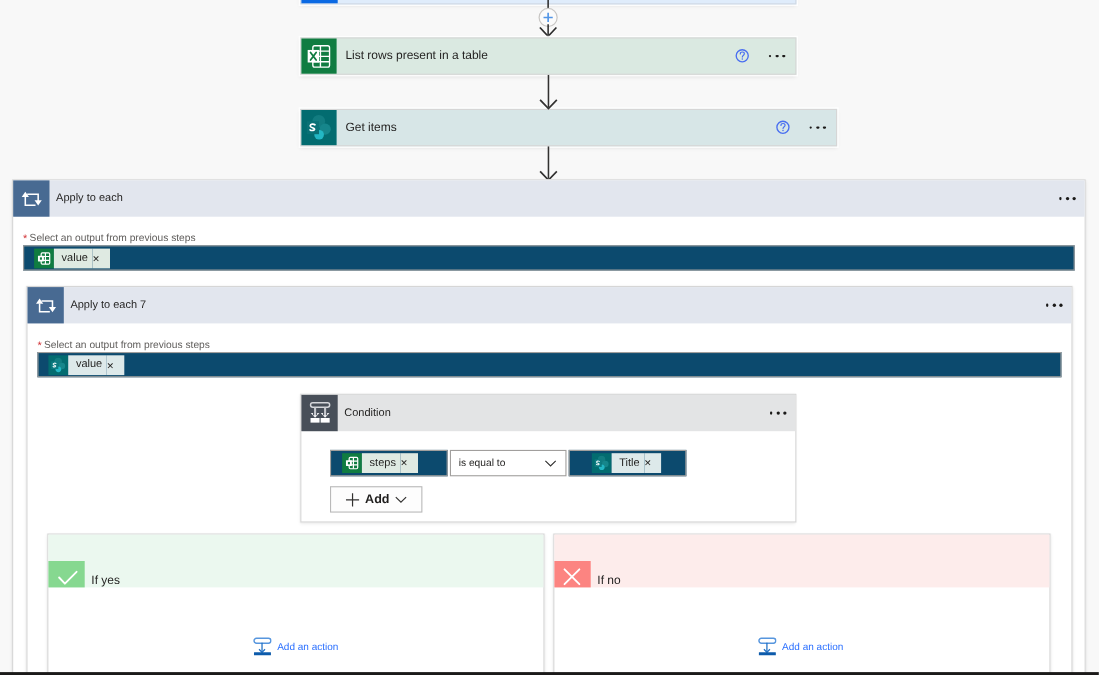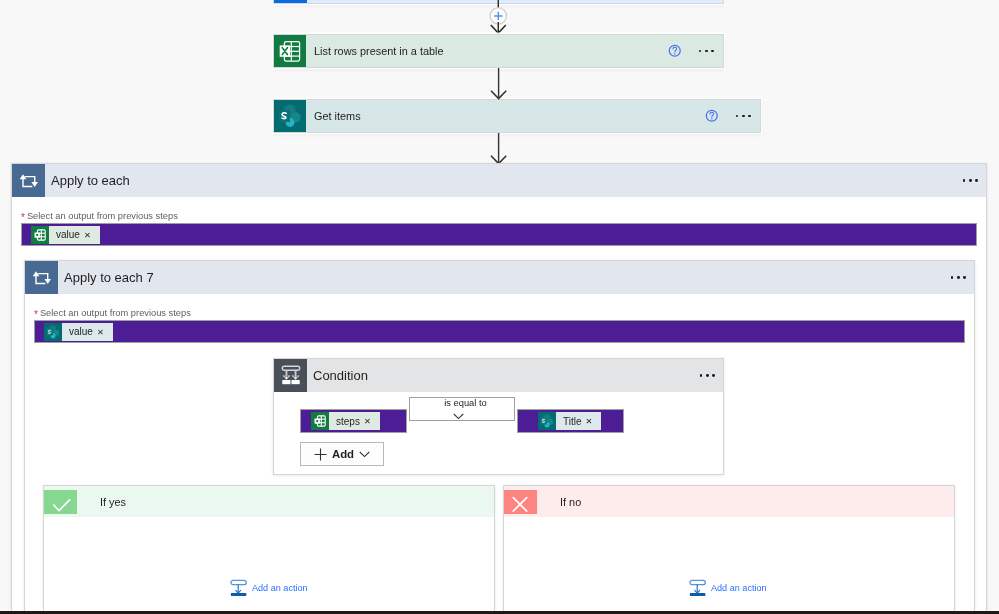--- a/index.html
+++ b/index.html
@@ -20,34 +20,34 @@
   .card .cardtools{display:flex;align-items:center;padding-right:9px;gap:17px;}
 
   .helpicon{width:13.5px;height:13.5px;display:block;}
   .dots{display:flex;align-items:center;gap:3.4px;height:14px;}
   .dots i{width:2.9px;height:2.9px;border-radius:50%;background:#1b1a19;display:block;}
 
   
   .scope{position:absolute;box-sizing:border-box;border:1px solid #d6d6d6;background:#fff;box-shadow:0 0.3px 1.1px rgba(0,0,0,.07),0 1.3px 3.2px rgba(0,0,0,.07);}
   .scopehdr{display:flex;align-items:stretch;height:33px;background:#e2e6ee;}
   .scopehdr .iconbox{width:33px;min-width:33px;background:#486a92;display:flex;align-items:center;justify-content:center;}
-  .scopehdr .t{flex:1;display:flex;align-items:center;padding-left:6px;font-size:13px;color:#201f1e;}
+  .scopehdr .t{flex:1;display:flex;align-items:center;padding-left:6px;font-size:10px;color:#201f1e;}
   .scopehdr .tools{display:flex;align-items:center;padding-right:8px;}
 
   .fieldlabel{font-size:9.3px;color:#605e5c;display:flex;align-items:flex-start;}
   .req{color:#d13438;font-size:10px;margin-right:2px;line-height:1.3;}
 
-  .tokeninput{box-sizing:border-box;border:1px solid #a19f9d;background:#4c1d95;display:flex;align-items:center;padding-left:9px;}
+  .tokeninput{box-sizing:border-box;border:1px solid #a19f9d;background:#0c4a6e;display:flex;align-items:center;padding-left:9px;}
   .token{display:inline-flex;align-items:center;height:18px;}
   .token .tkicon{width:18px;height:18px;min-width:18px;display:flex;align-items:center;justify-content:center;}
   .token .tklabel{display:flex;align-items:center;height:18px;padding:0 4px 0 7px;font-size:10.0px;color:#201f1e;}
   .token .tkx{font-size:8.2px;color:#201f1e;padding-right:9px;display:flex;align-items:center;height:18px;}
 
   .branch{position:absolute;box-sizing:border-box;border:1px solid #d6d6d6;background:#fff;box-shadow:0 0.3px 1.1px rgba(0,0,0,.07),0 1.3px 3.2px rgba(0,0,0,.07);}
-  .branchhdr{display:flex;align-items:center;height:31px;gap:17px;}
+  .branchhdr{display:flex;align-items:flex-end;height:48px;}
   .branchhdr .bi{width:33px;min-width:33px;display:flex;align-items:center;justify-content:center;}
   .branchhdr .bt{flex:1;display:flex;align-items:center;padding-left:6px;font-size:10.9px;color:#201f1e;}
   .addaction{position:absolute;display:flex;align-items:center;gap:5px;color:#2a6fff;font-size:9.1px;}
 </style>
 </head>
 <body>
 
 <div class="canvas">
 
   <div class="card" style="left:273px;top:-30px;width:451px;height:34px;background:#dfecfb;border-color:#cfd9e4;">
@@ -257,21 +257,21 @@
                 </g>
                 <rect x="2.6" y="7.6" width="9.2" height="8.9" rx="0.6" fill="#ffffff"></rect>
                 <rect x="5.6" y="10.2" width="3.2" height="3.7" fill="#107c41"></rect>
               </svg>
             </span>
             <span class="tklabel" style="background:#dfeae2;">steps</span>
             <span class="tkx" style="background:#dfeae2;">✕</span>
           </span>
         </div>
 
-        <div style="position:absolute;left:135px;top:38px;width:106px;height:24px;border:1px solid #a19f9d;box-sizing:border-box;background:#fff;display:flex;align-items:center;flex-direction:column;">
+        <div style="position:absolute;left:135px;top:50px;width:106px;height:24px;border:1px solid #a19f9d;box-sizing:border-box;background:#fff;display:flex;align-items:center;">
           <span style="flex:1;padding-left:7px;font-size:9.3px;color:#201f1e;">is equal to</span>
           <span style="padding-right:8px;display:flex;align-items:center;">
             <svg width="11" height="7" viewBox="0 0 11 7">
                 <path d="M0.8 1 L5.5 5.6 L10.2 1" fill="none" stroke="#323130" stroke-width="1.05"></path>
               </svg>
           </span>
         </div>
 
         <div class="tokeninput" style="position:absolute;left:243px;top:50px;width:107px;height:24px;padding-left:0;">
           <span class="token" style="margin-left:20px;">

